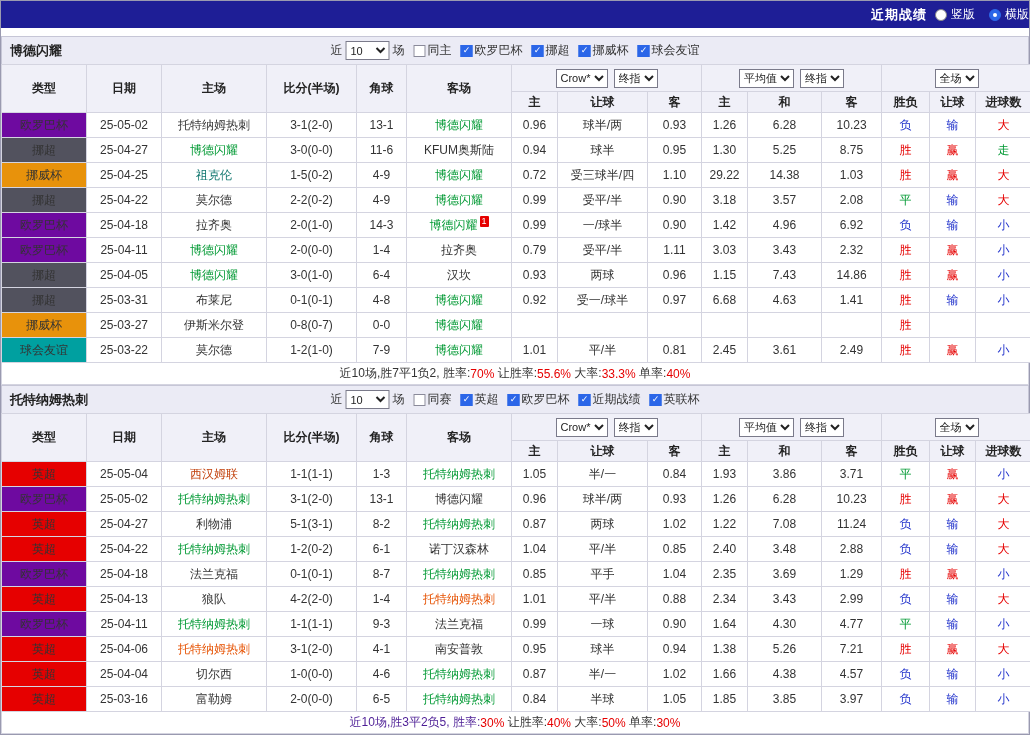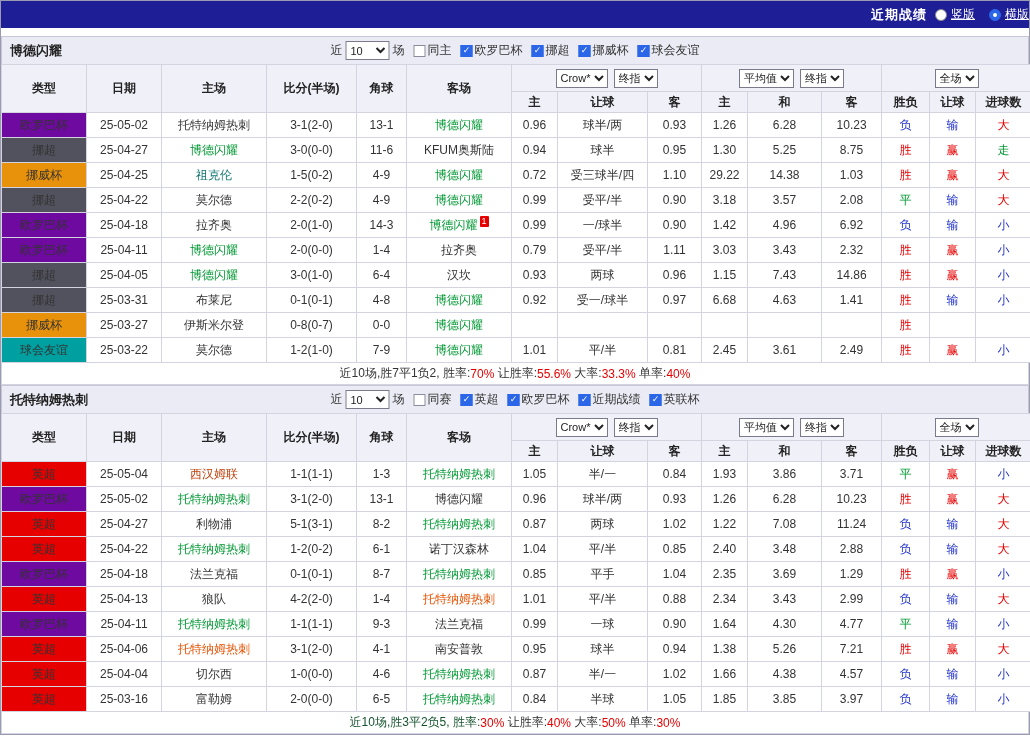--- a/index.html
+++ b/index.html
@@ -4,21 +4,21 @@
 <style>
   * { margin:0; padding:0; box-sizing:border-box; }
   html,body { background:#fff; }
   body { font-family:"Liberation Sans","DejaVu Sans",sans-serif; width:1030px; }
   .page { width:1030px; border:1px solid #9a9ab0; background:#fff; }
 
   
   .topbar { height:27px; background:#1e1e96; display:flex; align-items:center; justify-content:flex-end; gap:8px; color:#fff; font-size:12px; }
   .topbar-title { font-weight:bold; font-size:13px; letter-spacing:1px; }
   .topbar-radios { display:flex; gap:14px; align-items:center; }
-  .radio-wrap { display:inline-flex; align-items:center; gap:4px; cursor:pointer; color:#fff;text-decoration:underline; }
+  .radio-wrap { display:inline-flex; align-items:center; gap:4px; cursor:pointer; color:#fff; }
   .radio-dot { width:12px; height:12px; border-radius:50%; background:#fff; border:1px solid #888; display:inline-block; position:relative; }
   .radio-dot.selected { border:1px solid #2b66e8; background:#2b66e8; }
   .radio-dot.selected::after { content:""; position:absolute; left:3px; top:3px; width:4px; height:4px; border-radius:50%; background:#fff; }
 
   
   .team-section:first-child { margin-top:8px; }
   .sec-head { height:28px; background:#ebebf5; border:1px solid #c6c6d6; border-bottom:none; display:flex; align-items:center; padding:0 8px; font-size:12px; position:relative; }
   .team-name { font-weight:bold; font-size:13px; color:#222; }
   .filters { position:absolute; left:50%; transform:translateX(-50%); display:flex; align-items:center; gap:3px; white-space:nowrap; }
   .f-label { color:#333; }
@@ -557,21 +557,21 @@
               <td class="td-num">1.85</td>
               <td class="td-num">3.85</td>
               <td class="td-num">3.97</td>
               <td class="td-res" style="color: rgb(34, 51, 204);">负</td>
               <td class="td-res" style="color: rgb(34, 51, 204);">输</td>
               <td class="td-res" style="color: rgb(34, 51, 204);">小</td>
             </tr>
           </tbody>
         </table>
         <div class="summary">
-          <span class="summary-seg" style="color: #14532d;">近10场,胜3平2负5, 胜率:</span>
+          <span class="summary-seg" style="color: #4c1d95;">近10场,胜3平2负5, 胜率:</span>
           <span class="summary-seg" style="color: rgb(230, 0, 0);">30%</span>
           <span class="summary-seg" style="color: rgb(51, 51, 51);"> 让胜率:</span>
           <span class="summary-seg" style="color: rgb(230, 0, 0);">40%</span>
           <span class="summary-seg" style="color: rgb(51, 51, 51);"> 大率:</span>
           <span class="summary-seg" style="color: rgb(230, 0, 0);">50%</span>
           <span class="summary-seg" style="color: rgb(51, 51, 51);"> 单率:</span>
           <span class="summary-seg" style="color: rgb(230, 0, 0);">30%</span>
         </div>
       </section>
     </div>

